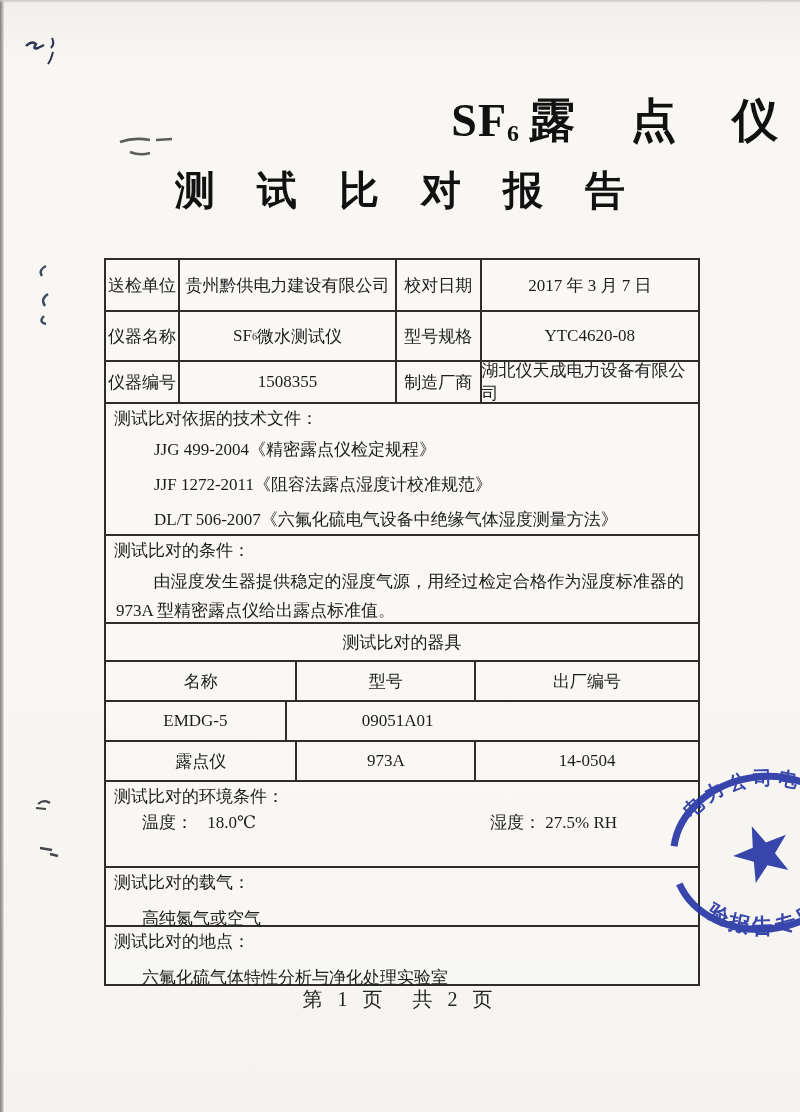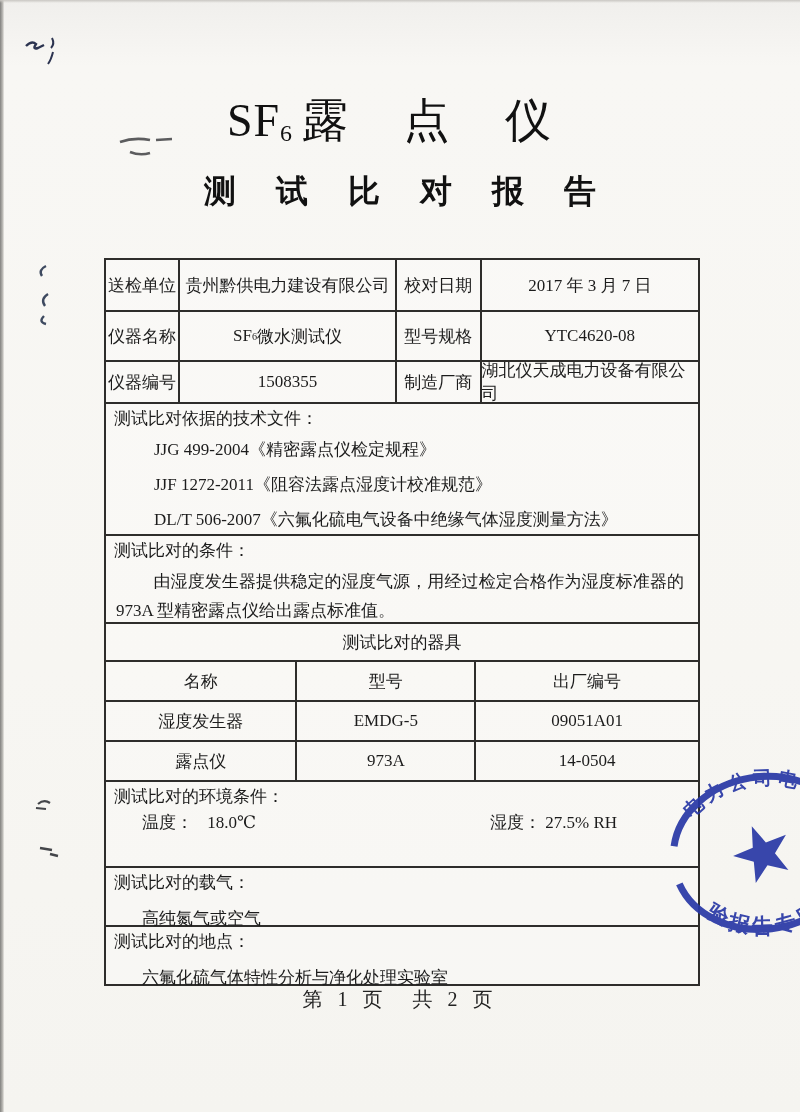--- a/index.html
+++ b/index.html
@@ -18,25 +18,25 @@
     background:linear-gradient(90deg,#5a5a58,#b9b7b2 80%,transparent);
     opacity:.75;
   }
   .scan-edge-top {
     position:absolute; left:0; top:0; width:100%; height:3px;
     background:linear-gradient(180deg,#c9c7c2,transparent);
   }
 
   
   .title-wrap { position:absolute; left:0; top:90px; width:100%; text-align:center; }
-  .title-line1 { font-size:46px; font-weight:400; letter-spacing:0; color:#111; }
+  .title-line1 { font-size:46px; font-weight:700; letter-spacing:0; color:#111;text-align:right; }
   .title-line1 .sf { letter-spacing:1px; }
   .title-line1 .sub { font-size:0.52em; vertical-align:-0.22em; }
   .title-line1 .rest { letter-spacing:22px; margin-left:10px; }
-  .title-line2 { margin-top:18px; font-size:32px; font-weight:700; letter-spacing:16px; color:#111; text-indent:16px; }
+  .title-line2 { margin-top:11px; font-size:40px; font-weight:700; letter-spacing:16px; color:#111; text-indent:16px; }
 
   
   .report-table {
     position:absolute; left:104px; top:258px; width:596px;
     border:2px solid #2e2d2b;
     background:rgba(255,255,255,0.25);
   }
   .t-row { display:flex; border-top:2px solid #2e2d2b; }
   .t-row:first-child { border-top:none; }
   .t-cell { border-left:2px solid #2e2d2b; display:flex; align-items:center; justify-content:center; font-size:17px; }
@@ -159,21 +159,20 @@
       <div class="t-cell r-inst-title" style="width:100%;">测试比对的器具</div>
     </div>
 
     <div class="t-row r-inst">
       <div class="t-cell ci-1">名称</div>
       <div class="t-cell ci-2">型号</div>
       <div class="t-cell ci-3">出厂编号</div>
     </div>
 
     <div class="t-row r-inst">
-      <div class="t-cell ci-1">湿度发生器</div>
       <div class="t-cell ci-2">EMDG-5</div>
       <div class="t-cell ci-3">09051A01</div>
     </div>
 
     <div class="t-row r-inst">
       <div class="t-cell ci-1">露点仪</div>
       <div class="t-cell ci-2">973A</div>
       <div class="t-cell ci-3">14-0504</div>
     </div>
 

